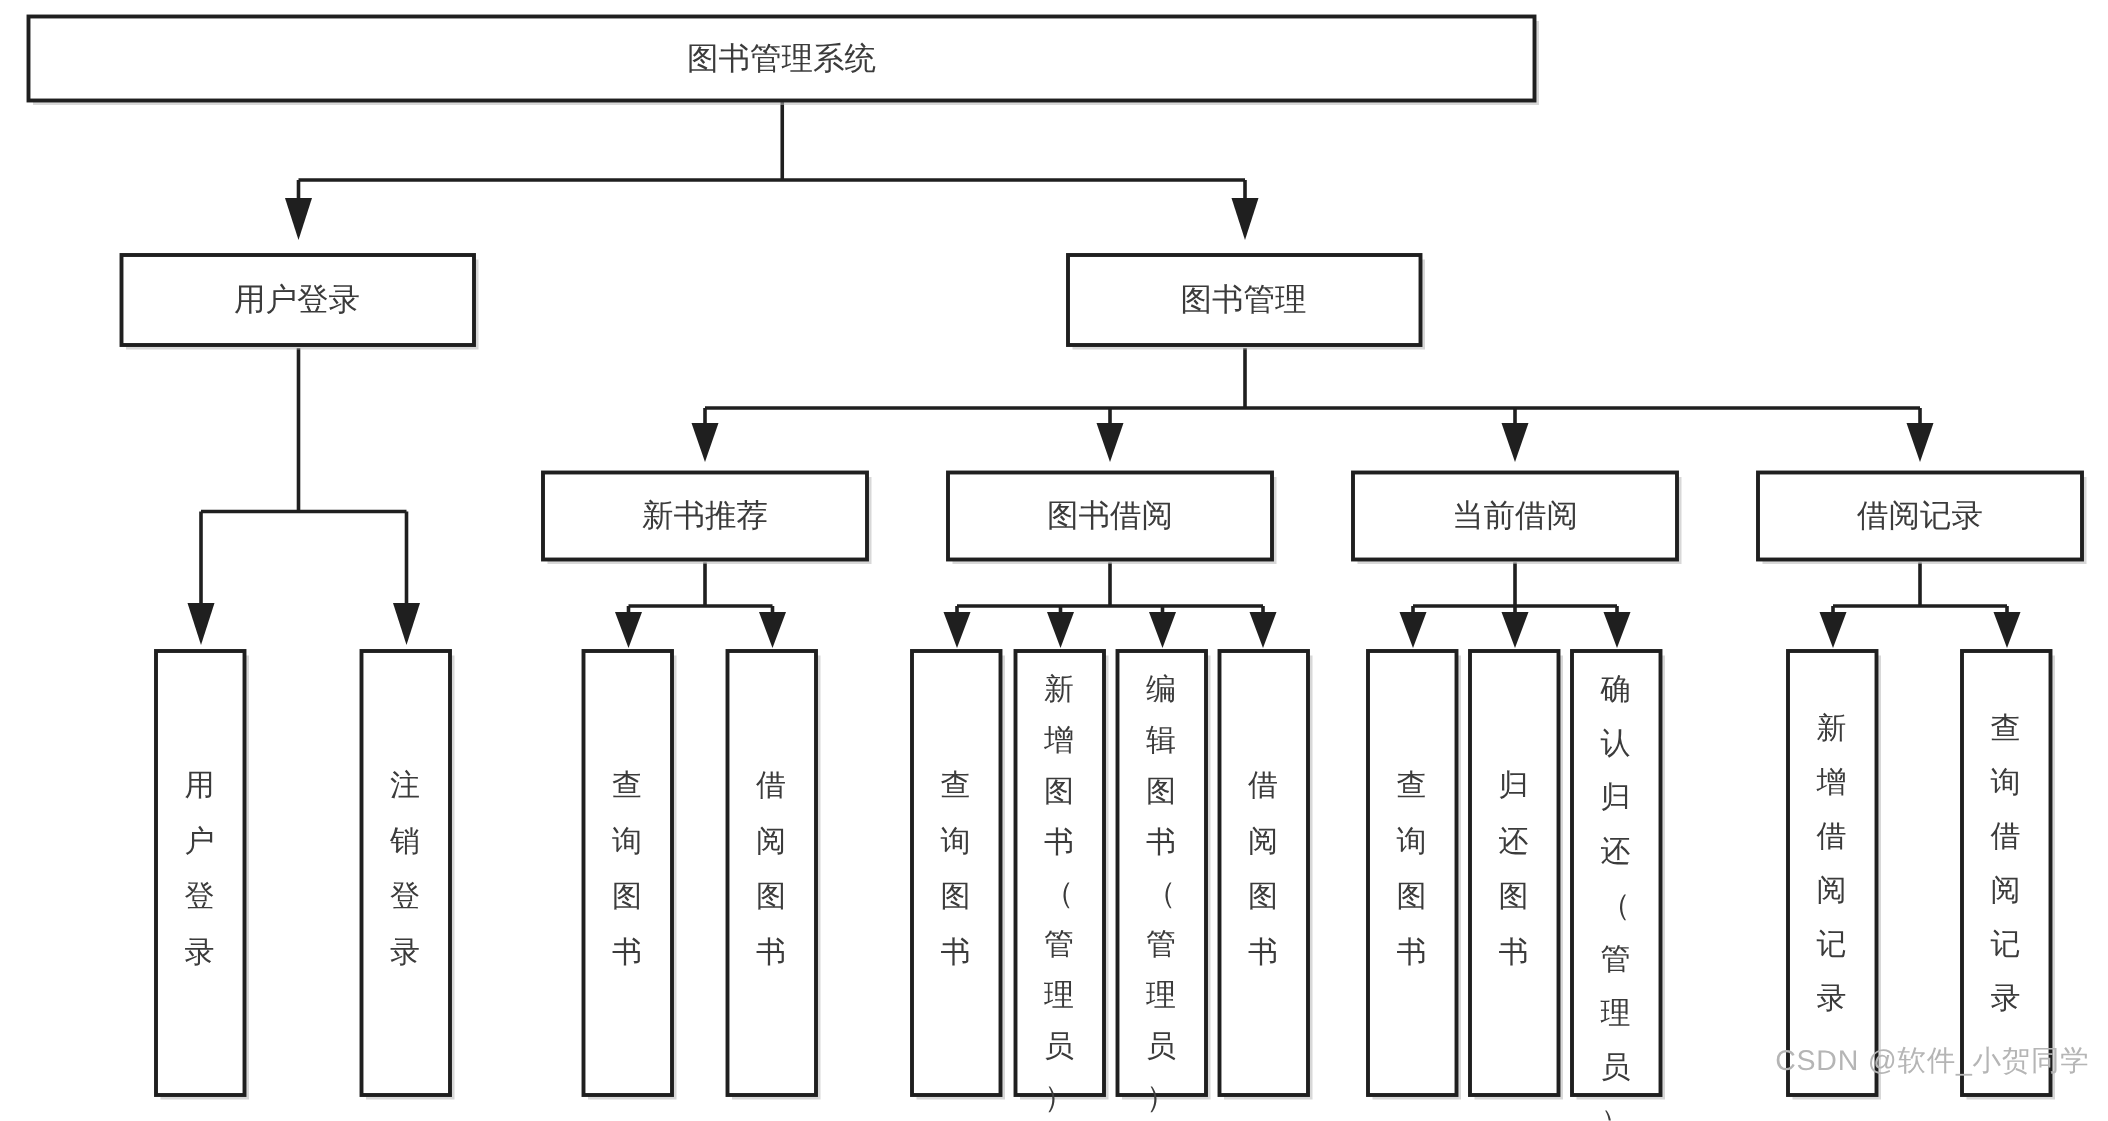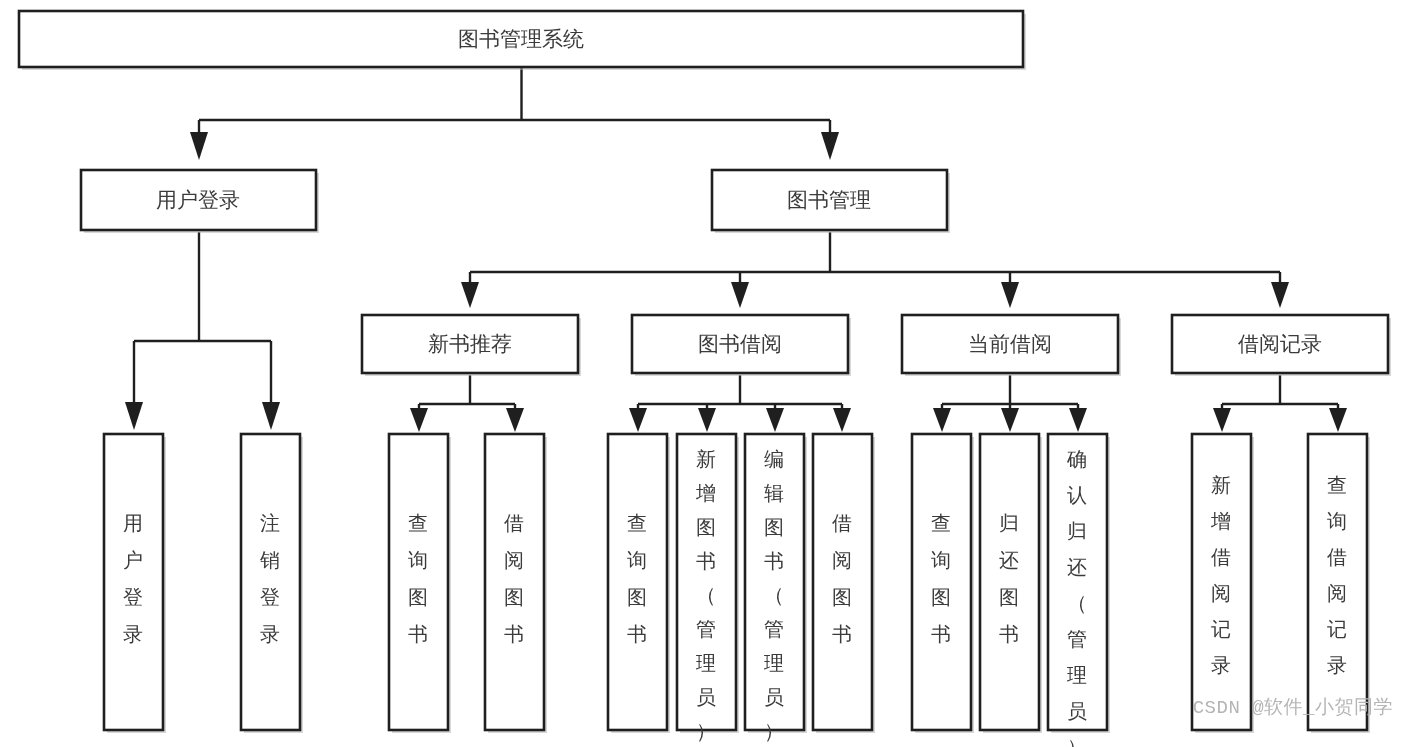--- a/index.html
+++ b/index.html
@@ -58,21 +58,21 @@
     fill: none;
   }
   .arrow-head {
     fill: #1f1f1f;
     stroke: none;
   }
   .watermark {
     position: absolute;
     right: 12px;
     bottom: 8px;
-    font-family: Liberation Mono, monospace;
+    font-family: Liberation Sans, sans-serif;
     font-size: 19px;
     color: #b5b5b5;
     letter-spacing: 0.5px;
     user-select: none;
     pointer-events: none;
     white-space: pre;
   }
 </style>
 </head>
 <body>

